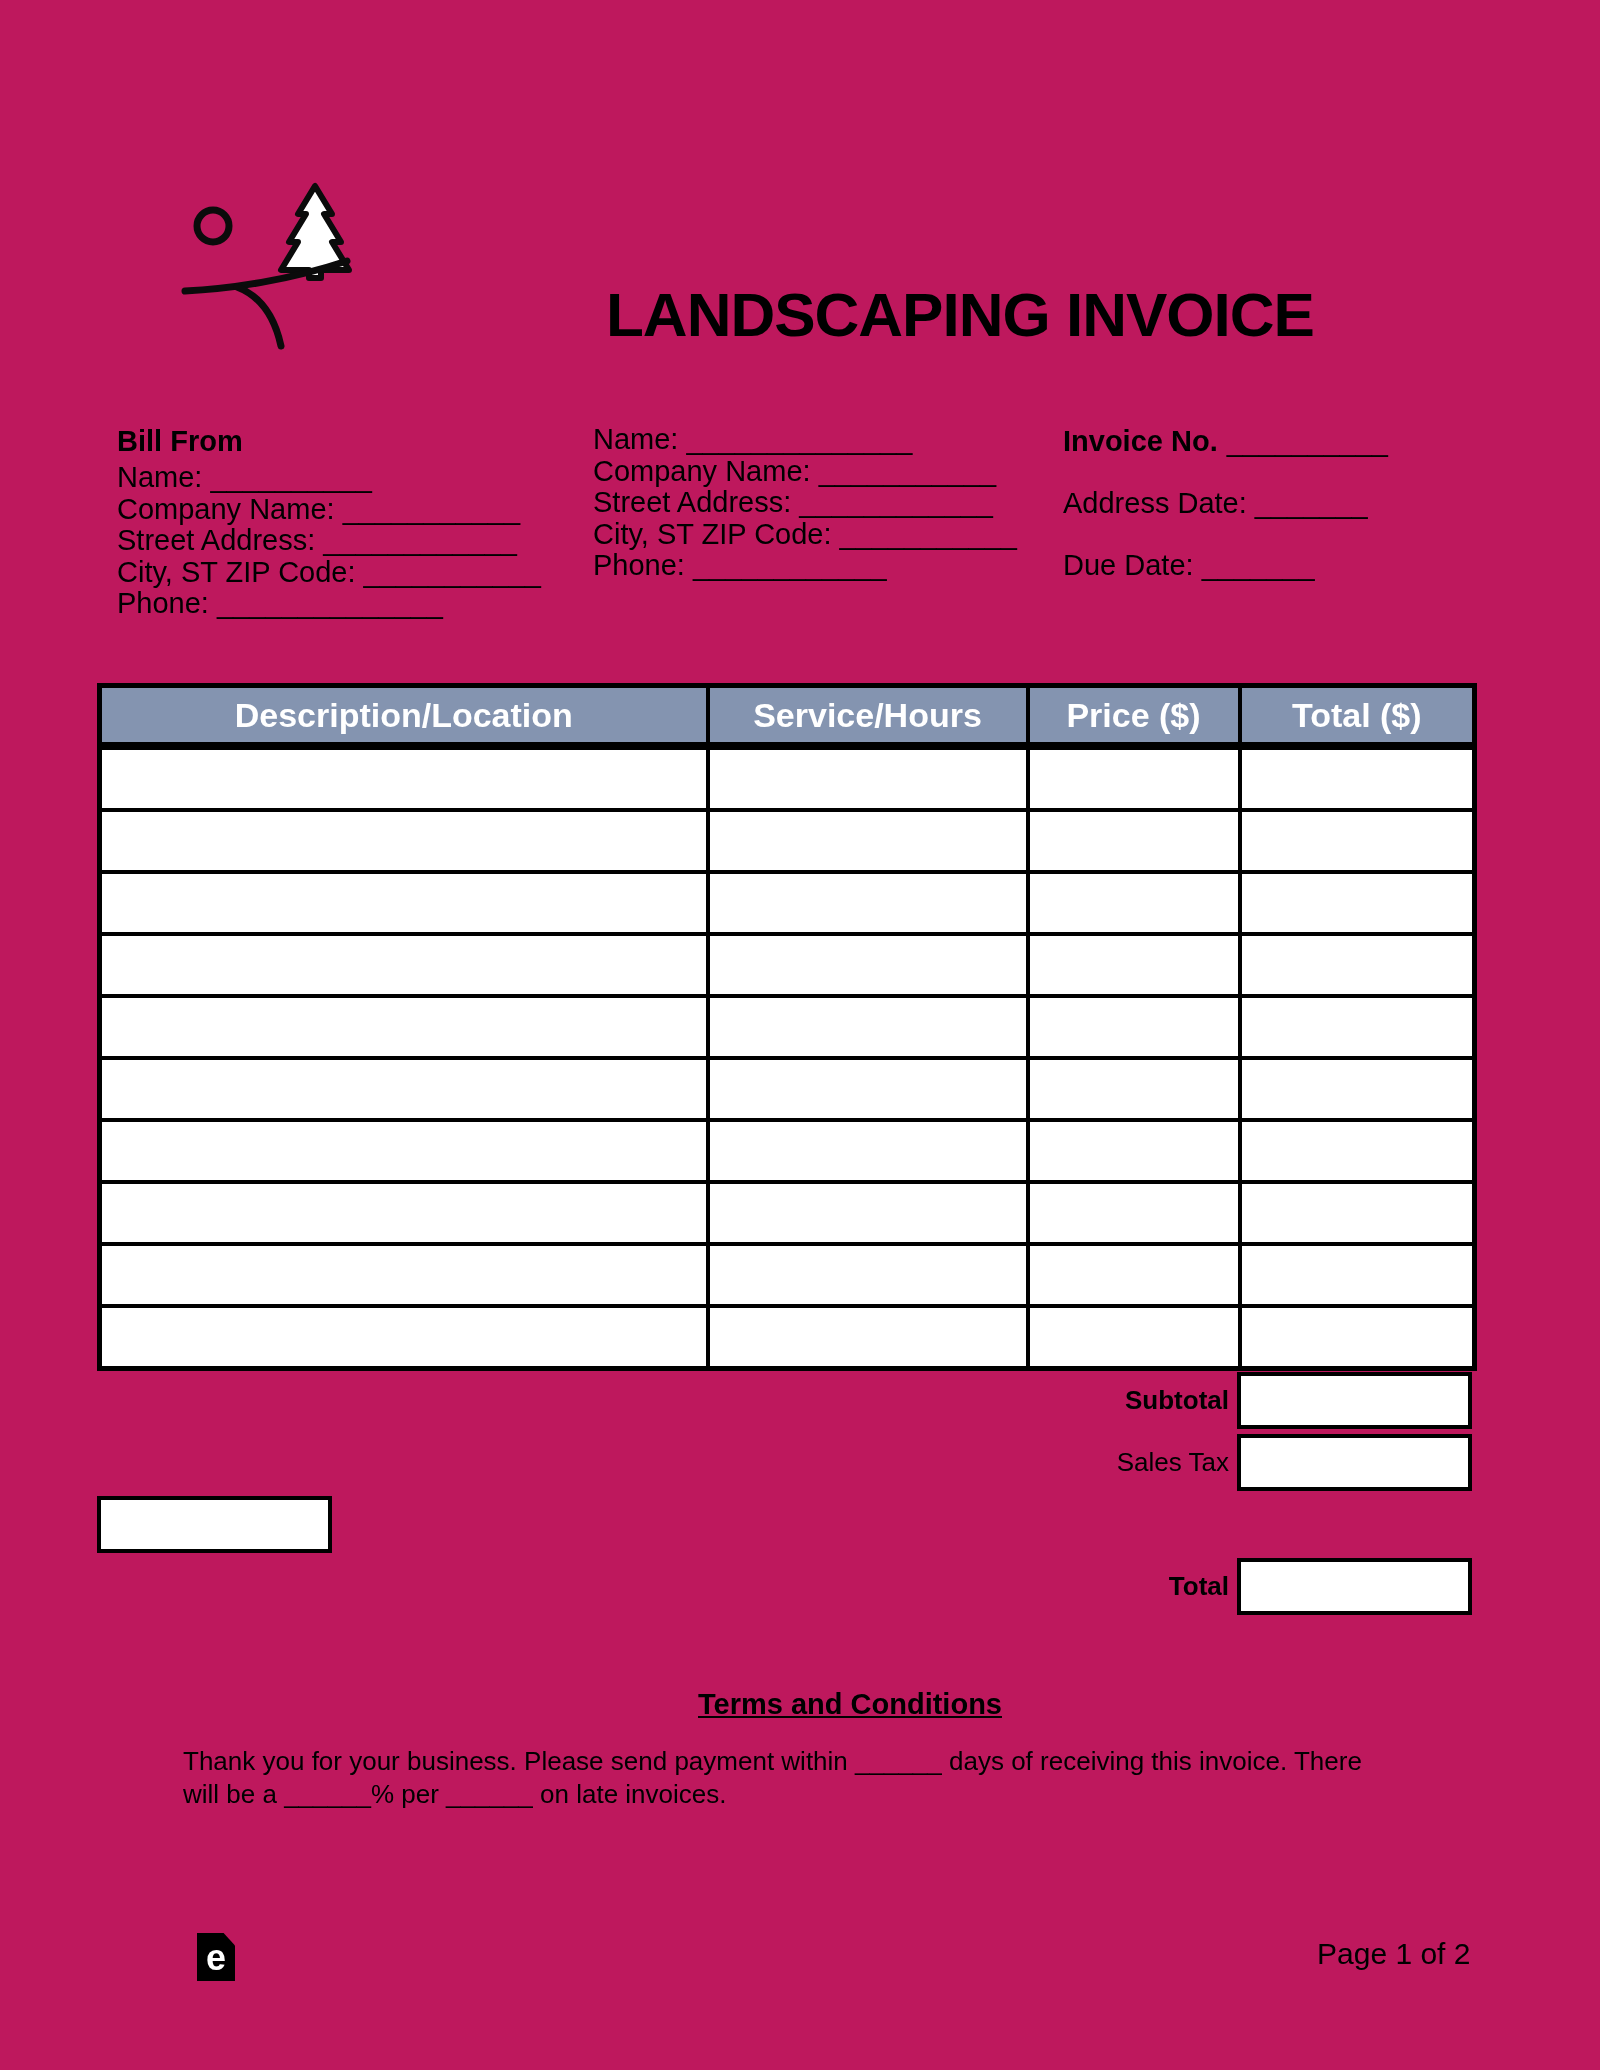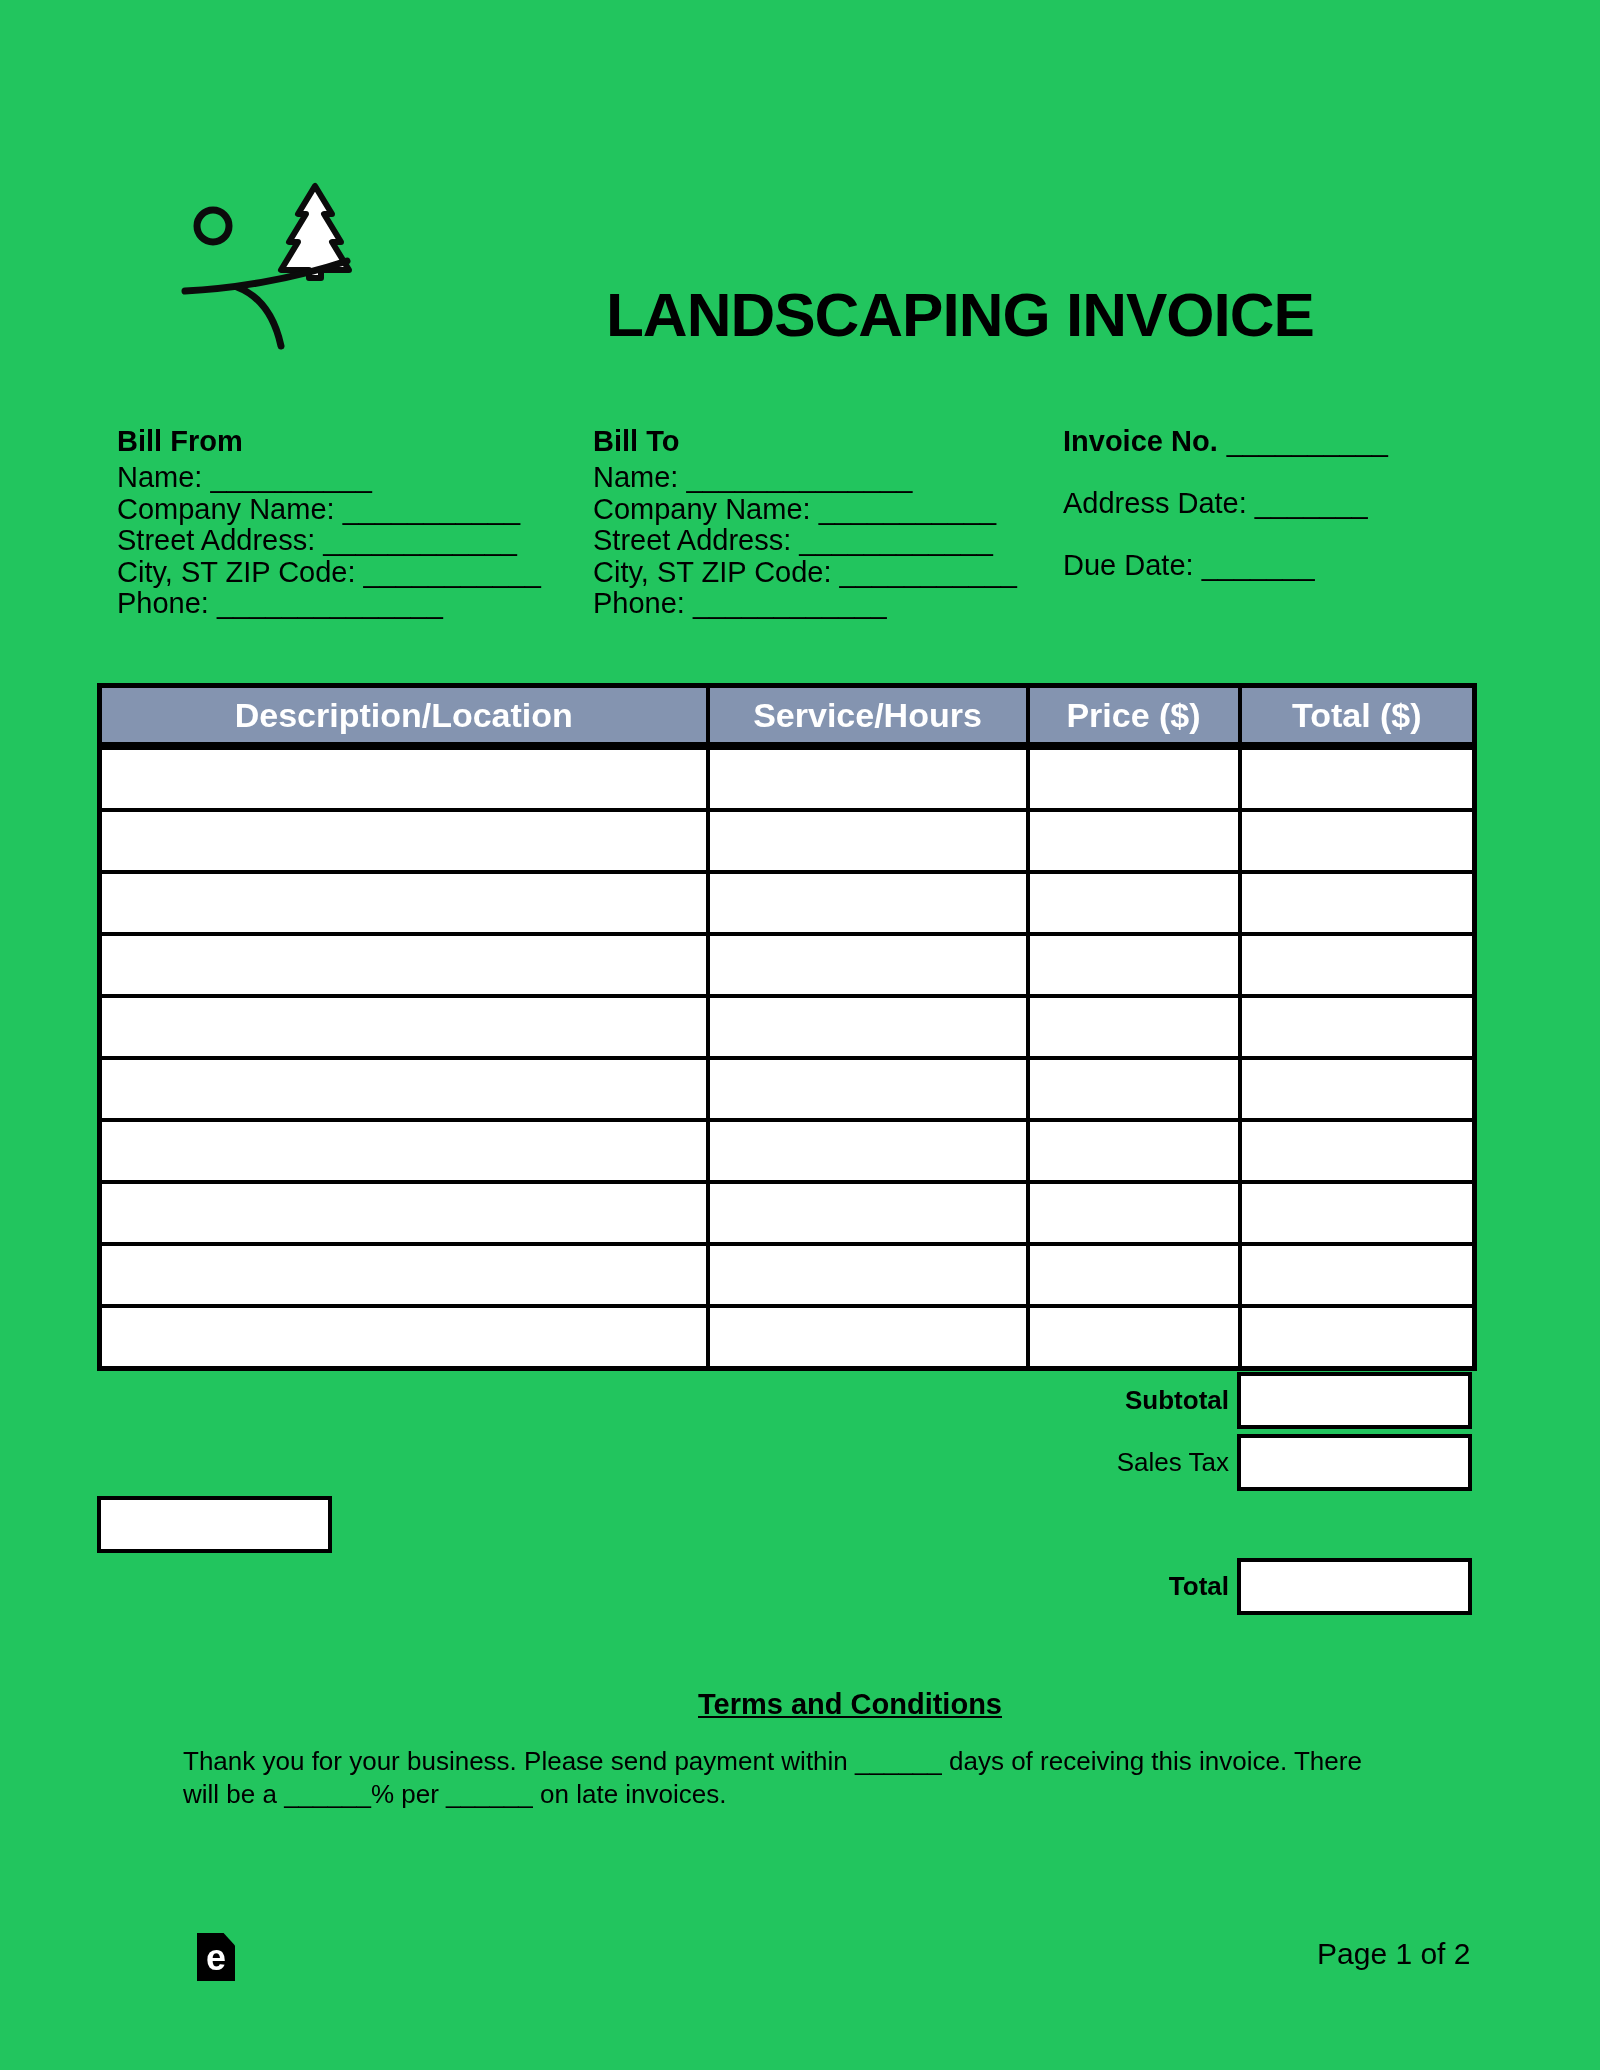--- a/index.html
+++ b/index.html
@@ -1,17 +1,17 @@
 <!DOCTYPE html>
 <html><head>
 <meta charset="utf-8">
 <style>
   html,body{margin:0;padding:0;background:#ffffff;}
   .page{
-    position:relative;width:1600px;height:2070px;background:#22c55e;
+    position:relative;width:1600px;height:2070px;background:#be185d;
     font-family:"Liberation Sans",sans-serif;color:#000;overflow:hidden;
   }
   .bold{font-weight:bold;}
 
   
   .logo-svg{position:absolute;left:140px;top:148px;}
 
   
   .title{
     position:absolute;left:606px;top:279px;font-size:62px;font-weight:bold;
@@ -85,21 +85,20 @@
   <div class="info-block" id="bill-from">
     <div class="info-heading">Bill From</div>
     <div>Name: __________</div>
     <div>Company Name: ___________</div>
     <div>Street Address: ____________</div>
     <div>City, ST ZIP Code: ___________</div>
     <div>Phone: ______________</div>
   </div>
 
   <div class="info-block" id="bill-to">
-    <div class="info-heading">Bill To</div>
     <div>Name: ______________</div>
     <div>Company Name: ___________</div>
     <div>Street Address: ____________</div>
     <div>City, ST ZIP Code: ___________</div>
     <div>Phone: ____________</div>
   </div>
 
   <div class="info-block" id="invoice-meta">
     <div class="invoice-no-line">
       <span class="bold">Invoice No.</span><span class="blank-gap">__________</span>

